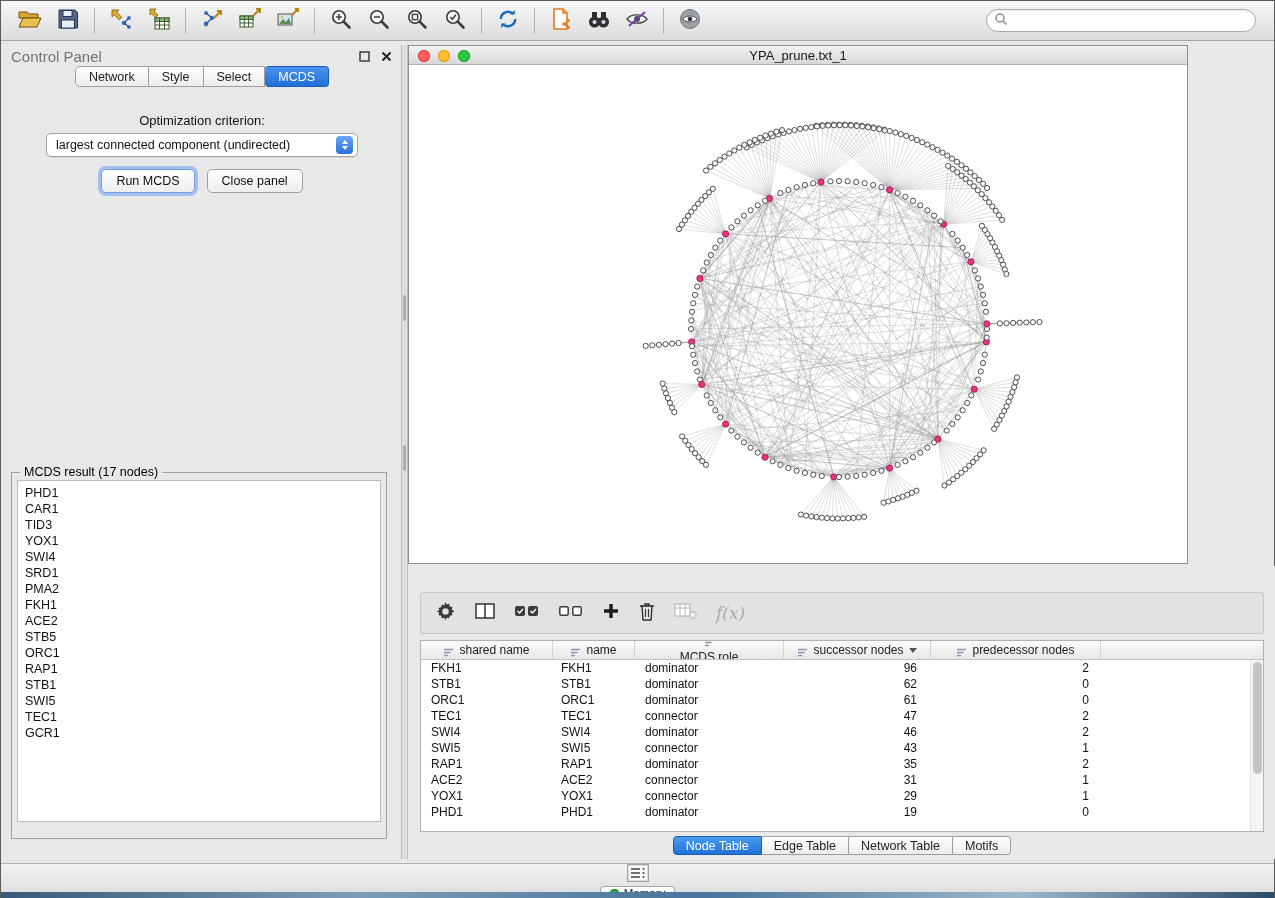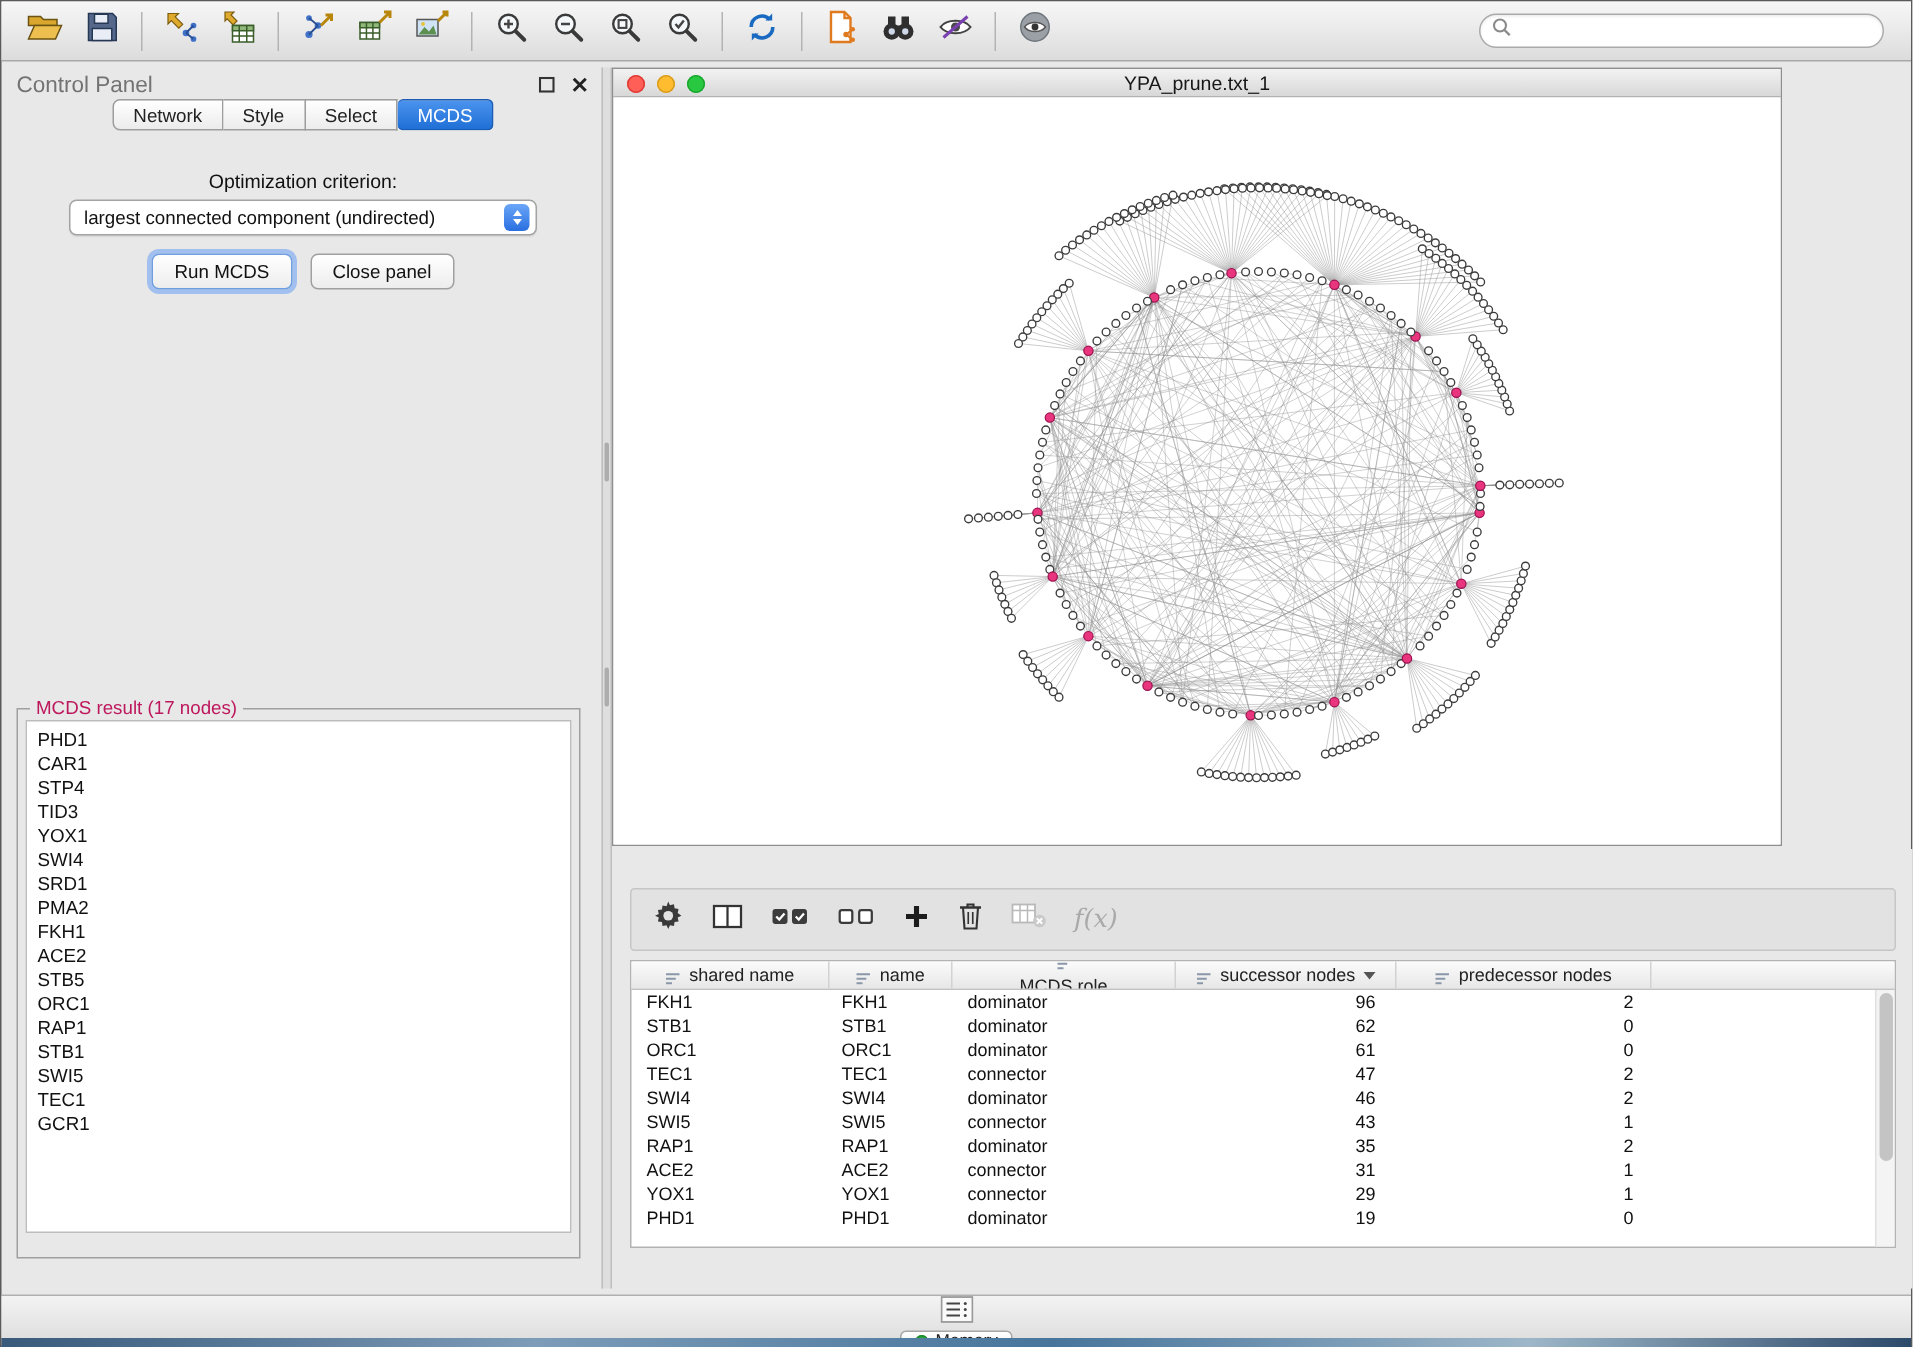--- a/index.html
+++ b/index.html
@@ -38,21 +38,21 @@
     display:flex; flex-direction:column; align-items:center; justify-content:center; gap:2px; }
   .stepper i { display:block; width:0; height:0; border-left:3.5px solid transparent; border-right:3.5px solid transparent; }
   .stepper .up { border-bottom:4px solid #fff; }
   .stepper .dn { border-top:4px solid #fff; }
   .cp-buttons { position:absolute; top:124px; left:0; width:100%; display:flex; justify-content:center; gap:12px; }
   .btn { height:24px; padding:0 14px; font-size:12.5px; color:#111; background:linear-gradient(#ffffff,#ededed);
     border:1px solid #a0a0a0; border-radius:5px; display:flex; align-items:center; }
   .btn.focus-ring { border-color:#6f9fe0; box-shadow:0 0 0 3px rgba(90,150,245,.5); }
   .mcds-fieldset { position:absolute; top:420px; left:7px; width:376px; height:374px;
     border:1px solid #a0a0a0; background:#e8e8e8; }
-  .mcds-fieldset legend { font-size:12.5px; color:#be185d; margin-left:8px; padding:0 4px; }
+  .mcds-fieldset legend { font-size:12.5px; color:#000000; margin-left:8px; padding:0 4px; }
   .mcds-list { margin:1px 5px 6px 5px; height:342px; background:#fff; border:1px solid #bdbdbd; overflow:hidden; padding-top:4px; }
   .mcds-item { font-size:12.5px; line-height:16px; padding-left:7px; color:#111; }
 
   
   .gutter { position:absolute; left:400px; top:44px; width:7px; height:814px; background:#dedede;
     border-left:1px solid #bdbdbd; border-right:1px solid #bdbdbd; }
   .gutter .nub { position:absolute; left:1px; width:3px; height:26px; background:#adadad; border-radius:2px; }
 
   
   .net-window { position:absolute; left:407px; top:44px; width:780px; height:519px;
@@ -290,21 +290,20 @@
     </div>
     <div class="cp-buttons">
       <div class="btn focus-ring">Run MCDS</div>
       <div class="btn">Close panel</div>
     </div>
     <fieldset class="mcds-fieldset">
       <legend>MCDS result (17 nodes)</legend>
       <div class="mcds-list">
           <div class="mcds-item">PHD1</div>
           <div class="mcds-item">CAR1</div>
-          <div class="mcds-item">STP4</div>
           <div class="mcds-item">TID3</div>
           <div class="mcds-item">YOX1</div>
           <div class="mcds-item">SWI4</div>
           <div class="mcds-item">SRD1</div>
           <div class="mcds-item">PMA2</div>
           <div class="mcds-item">FKH1</div>
           <div class="mcds-item">ACE2</div>
           <div class="mcds-item">STB5</div>
           <div class="mcds-item">ORC1</div>
           <div class="mcds-item">RAP1</div>
@@ -1310,20 +1309,26 @@
             <div class="td c2">PHD1</div>
             <div class="td c3">dominator</div>
             <div class="td c4">19</div>
             <div class="td c5">0</div>
           </div>
         </div>
       <div class="vscroll">
           <div class="vthumb"></div>
         </div>
     </div>
+    <div class="tp-tabs">
+      <div class="tp-tab active">Node Table</div>
+      <div class="tp-tab">Edge Table</div>
+      <div class="tp-tab">Network Table</div>
+      <div class="tp-tab">Motifs</div>
+    </div>
   </div>
 
   <div class="statusbar">
     <span><svg width="22" height="18" viewBox="0 0 22 18">
           <rect x="0.7" y="0.7" width="20.6" height="16.6" fill="#fafafa" stroke="#9a9a9a" stroke-width="1.2"></rect>
           <path d="M4 5h9M4 9h9M4 13h9" stroke="#444" stroke-width="1.4"></path>
           <circle cx="16.5" cy="5" r="1" fill="#444"></circle>
           <circle cx="16.5" cy="9" r="1" fill="#444"></circle>
           <circle cx="16.5" cy="13" r="1" fill="#444"></circle>
         </svg></span>

